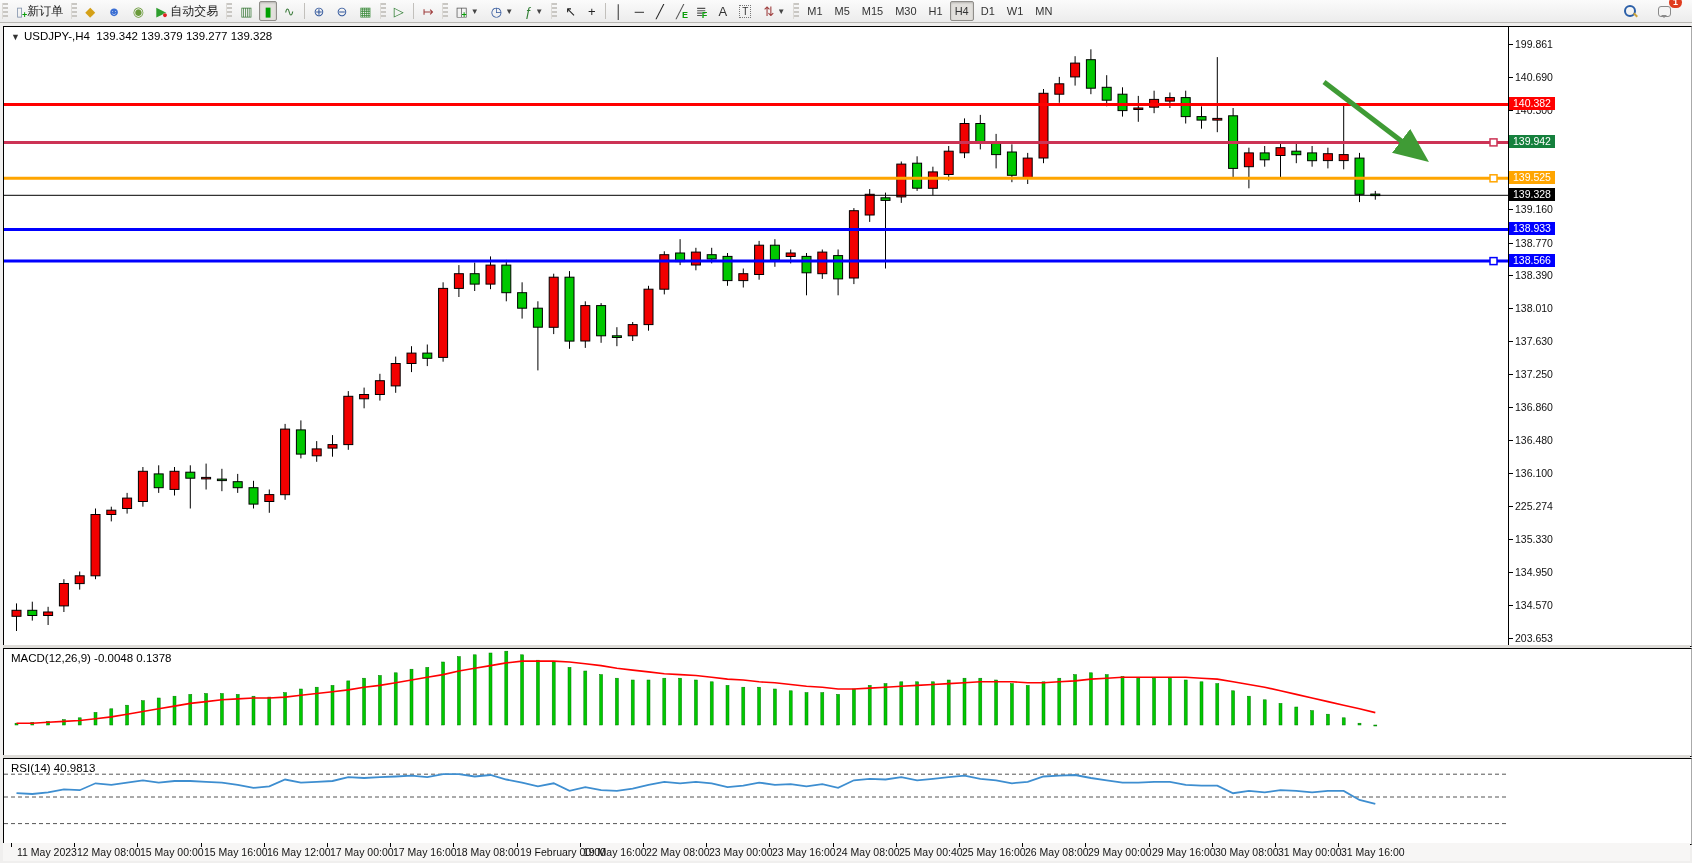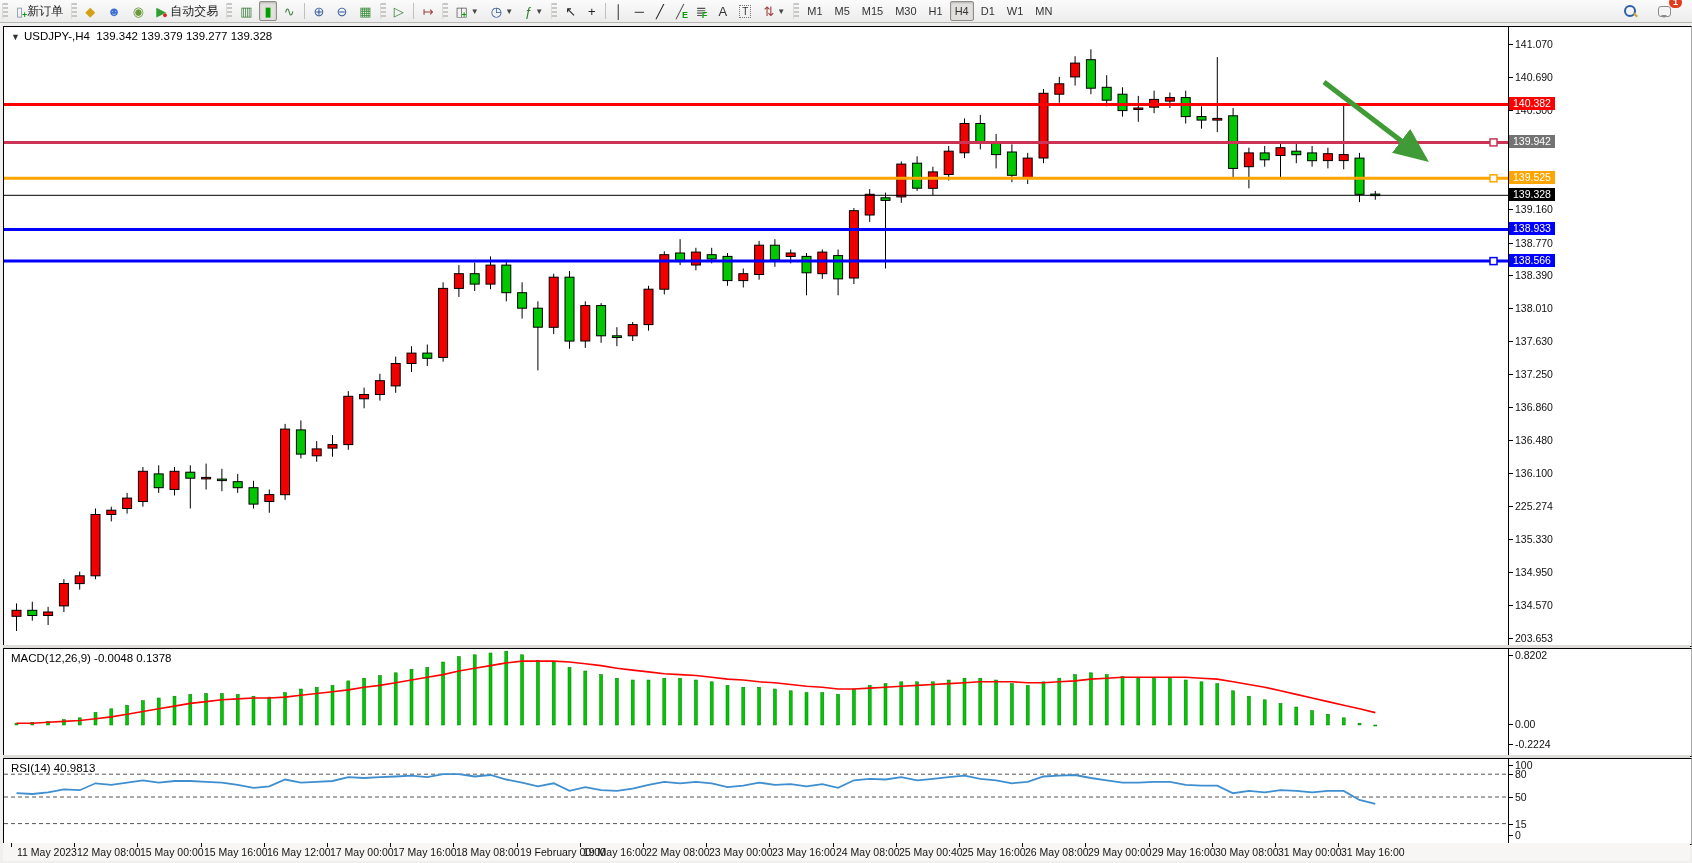--- a/index.html
+++ b/index.html
@@ -379,39 +379,39 @@
         <rect x="1486" y="230.6" width="7" height="7" fill="#fff" stroke="#0000ff" stroke-width="1.5"></rect>
         <line x1="0" y1="168.3" x2="1504" y2="168.3" stroke="#000000" stroke-width="1"></line>
         <defs>
           <marker id="ah" markerWidth="8" markerHeight="8" refX="5" refY="3" orient="auto">
             <path d="M0,0 L7,3 L0,6 Z" fill="#3f9b35"></path>
           </marker>
         </defs>
         <line x1="1320" y1="55" x2="1417" y2="129" stroke="#3f9b35" stroke-width="5" marker-end="url(#ah)"></line>
       </svg>
     <div class="axis-col" id="main-axis">
-        <div class="axis-lab" style="top:11px">141.070</div>
+        <div class="axis-lab" style="top:11px">199.861</div>
         <div class="axis-lab" style="top:44px">140.690</div>
         <div class="axis-lab" style="top:77px">140.300</div>
         <div class="axis-lab" style="top:176px">139.160</div>
         <div class="axis-lab" style="top:210px">138.770</div>
         <div class="axis-lab" style="top:242px">138.390</div>
         <div class="axis-lab" style="top:275px">138.010</div>
         <div class="axis-lab" style="top:308px">137.630</div>
         <div class="axis-lab" style="top:341px">137.250</div>
         <div class="axis-lab" style="top:374px">136.860</div>
         <div class="axis-lab" style="top:407px">136.480</div>
         <div class="axis-lab" style="top:440px">136.100</div>
         <div class="axis-lab" style="top:473px">225.274</div>
         <div class="axis-lab" style="top:506px">135.330</div>
         <div class="axis-lab" style="top:539px">134.950</div>
         <div class="axis-lab" style="top:572px">134.570</div>
         <div class="axis-lab" style="top:605px">203.653</div>
         <div class="price-badge" style="top:70px;background:#ff0000">140.382</div>
-        <div class="price-badge" style="top:108px;background:#737373">139.942</div>
+        <div class="price-badge" style="top:108px;background:#15803d">139.942</div>
         <div class="price-badge" style="top:144px;background:#ffa500">139.525</div>
         <div class="price-badge" style="top:195px;background:#0000ff">138.933</div>
         <div class="price-badge" style="top:227px;background:#0000ff">138.566</div>
         <div class="price-badge" style="top:161px;background:#000">139.328</div>
       </div>
   </div>
   <div class="splitter" id="split1"></div>
 
   <div class="panel" id="macd-panel">
     <div class="panel-title">
@@ -500,45 +500,33 @@
         <rect x="1259.2" y="50.8" width="3" height="25.2" fill="#00c800" stroke="#007800" stroke-width="0.5"></rect>
         <rect x="1275.0" y="54.4" width="3" height="21.6" fill="#00c800" stroke="#007800" stroke-width="0.5"></rect>
         <rect x="1290.8" y="58.0" width="3" height="18.0" fill="#00c800" stroke="#007800" stroke-width="0.5"></rect>
         <rect x="1306.6" y="61.6" width="3" height="14.4" fill="#00c800" stroke="#007800" stroke-width="0.5"></rect>
         <rect x="1322.4" y="65.2" width="3" height="10.8" fill="#00c800" stroke="#007800" stroke-width="0.5"></rect>
         <rect x="1338.2" y="68.8" width="3" height="7.2" fill="#00c800" stroke="#007800" stroke-width="0.5"></rect>
         <rect x="1354.0" y="74.2" width="3" height="1.8" fill="#00c800" stroke="#007800" stroke-width="0.5"></rect>
         <rect x="1369.8" y="76.0" width="3" height="1.0" fill="#00c800" stroke="#007800" stroke-width="0.5"></rect>
         <polyline points="12.5,74.2 28.3,74.2 44.1,73.3 59.9,72.4 75.7,71.5 91.5,69.7 107.3,67.9 123.1,65.2 138.9,62.5 154.7,59.8 170.5,57.1 186.3,54.4 202.1,52.6 217.9,50.8 233.7,49.9 249.5,49.0 265.3,49.0 281.1,48.1 296.9,46.3 312.7,44.5 328.5,42.7 344.3,40.9 360.1,38.2 375.9,36.4 391.7,33.7 407.5,31.0 423.3,28.3 439.1,25.6 454.9,22.0 470.7,19.3 486.5,16.6 502.3,13.9 518.1,12.1 533.9,12.1 549.7,12.1 565.5,13.0 581.3,14.8 597.1,16.6 612.9,19.3 628.7,21.1 644.5,22.9 660.3,24.7 676.1,25.6 691.9,26.5 707.7,28.3 723.5,30.1 739.3,31.0 755.1,32.8 770.9,33.7 786.7,35.5 802.5,37.3 818.3,38.2 834.1,40.0 849.9,40.0 865.7,39.1 881.5,38.2 897.3,37.3 913.1,36.4 928.9,35.5 944.7,34.6 960.5,33.7 976.3,32.8 992.1,32.8 1007.9,32.8 1023.7,33.7 1039.5,33.7 1055.3,32.8 1071.1,31.9 1086.9,30.1 1102.7,29.2 1118.5,28.3 1134.3,28.3 1150.1,28.3 1165.9,28.3 1181.7,28.3 1197.5,29.2 1213.3,30.1 1229.1,32.8 1244.9,35.5 1260.7,38.2 1276.5,41.8 1292.3,45.4 1308.1,49.0 1323.9,52.6 1339.7,56.2 1355.5,59.8 1371.3,63.6" fill="none" stroke="#ff0000" stroke-width="1.6"></polyline>
       </svg>
-    <div class="axis-col" id="macd-axis">
-        <div class="axis-lab" style="top:0px">0.8202</div>
-        <div class="axis-lab" style="top:69px">0.00</div>
-        <div class="axis-lab" style="top:89px">-0.2224</div>
-      </div>
   </div>
   <div class="splitter" id="split2"></div>
 
   <div class="panel" id="rsi-panel">
     <div class="panel-title">
       <span>RSI(14)</span>&nbsp;<span>40.9813</span>
     </div>
     <svg class="plot" id="rsi-svg" width="1504" height="85">
         <line x1="0" y1="15.2" x2="1504" y2="15.2" stroke="#555" stroke-width="1" stroke-dasharray="4,3"></line>
         <line x1="0" y1="38.0" x2="1504" y2="38.0" stroke="#555" stroke-width="1" stroke-dasharray="4,3"></line>
         <line x1="0" y1="64.6" x2="1504" y2="64.6" stroke="#555" stroke-width="1" stroke-dasharray="4,3"></line>
         <polyline points="12.5,34.2 28.3,35.0 44.1,33.4 59.9,30.4 75.7,31.2 91.5,24.3 107.3,25.8 123.1,23.6 138.9,21.3 154.7,23.6 170.5,22.0 186.3,22.0 202.1,22.8 217.9,23.6 233.7,25.8 249.5,28.9 265.3,27.4 281.1,20.5 296.9,23.6 312.7,22.8 328.5,22.0 344.3,18.2 360.1,19.0 375.9,18.2 391.7,17.5 407.5,16.7 423.3,18.2 439.1,15.2 454.9,15.2 470.7,17.5 486.5,16.0 502.3,20.5 518.1,23.6 533.9,27.4 549.7,24.3 565.5,31.9 581.3,28.1 597.1,31.2 612.9,31.9 628.7,29.6 644.5,25.8 660.3,22.8 676.1,24.3 691.9,22.8 707.7,24.3 723.5,28.1 739.3,26.6 755.1,23.6 770.9,25.8 786.7,25.1 802.5,27.4 818.3,25.1 834.1,28.9 849.9,21.3 865.7,19.8 881.5,20.5 897.3,18.2 913.1,21.3 928.9,19.8 944.7,18.2 960.5,16.7 976.3,19.8 992.1,21.3 1007.9,24.3 1023.7,22.8 1039.5,17.5 1055.3,16.7 1071.1,16.0 1086.9,19.0 1102.7,21.3 1118.5,23.6 1134.3,23.6 1150.1,22.8 1165.9,22.8 1181.7,25.8 1197.5,26.6 1213.3,26.6 1229.1,34.2 1244.9,31.9 1260.7,33.4 1276.5,31.2 1292.3,31.9 1308.1,33.4 1323.9,31.9 1339.7,31.9 1355.5,41.0 1371.3,44.8" fill="none" stroke="#3e8ed0" stroke-width="1.8"></polyline>
       </svg>
-    <div class="axis-col" id="rsi-axis">
-        <div class="axis-lab" style="top:0px">100</div>
-        <div class="axis-lab" style="top:9px">80</div>
-        <div class="axis-lab" style="top:32px">50</div>
-        <div class="axis-lab" style="top:59px">15</div>
-        <div class="axis-lab" style="top:70px">0</div>
-      </div>
   </div>
 
   <div id="time-axis">
       <div class="t-tick" style="left:8px"></div>
       <div class="t-lab" style="left:14px">11 May 2023</div>
       <div class="t-tick" style="left:71px"></div>
       <div class="t-lab" style="left:74px">12 May 08:00</div>
       <div class="t-tick" style="left:134px"></div>
       <div class="t-lab" style="left:137px">15 May 00:00</div>
       <div class="t-tick" style="left:198px"></div>

